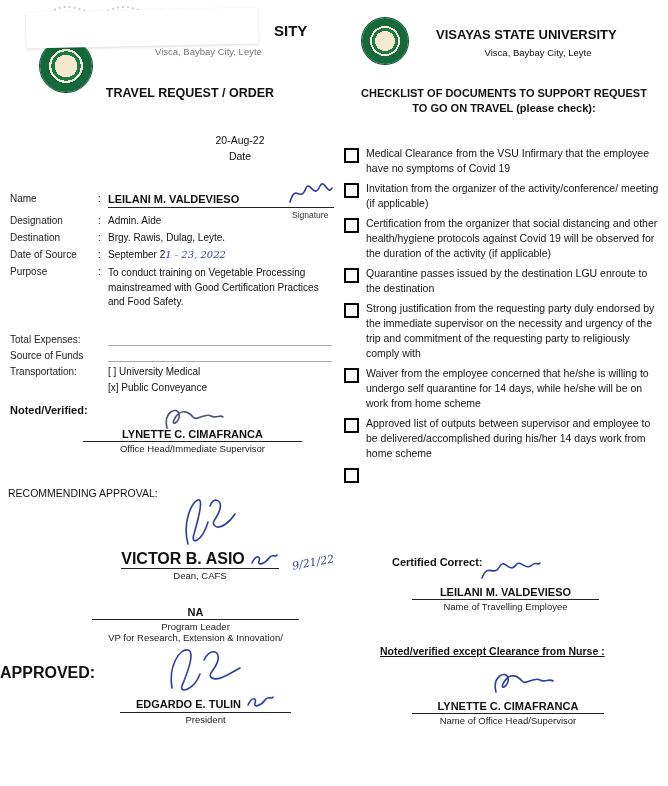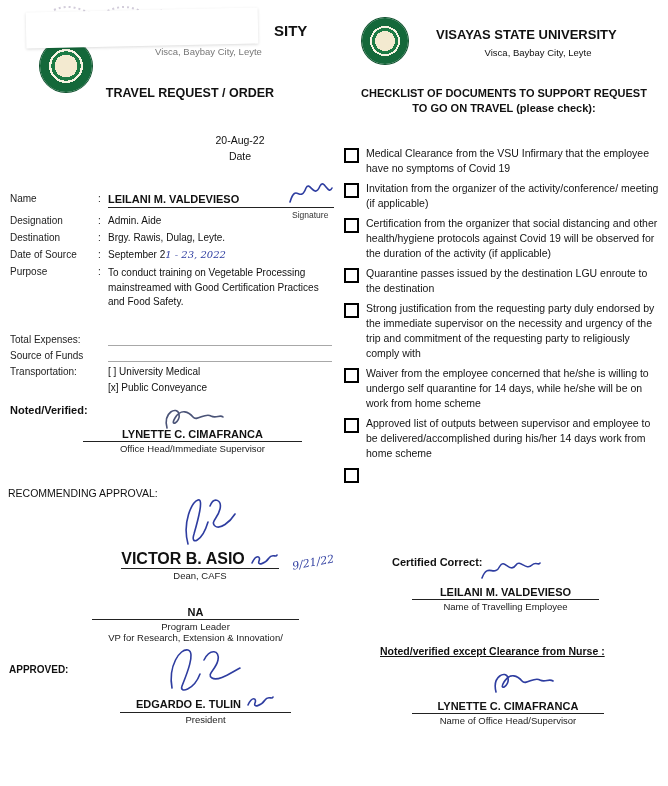--- a/index.html
+++ b/index.html
@@ -131,21 +131,21 @@
     </div>
     <div class="abs hand" style="left:292px;top:556px;font-size:11px;transform:rotate(-10deg);">9/21/22</div>
 
     <div class="abs center" style="left:78px;top:606px;width:235px;">
       <div class="b" style="font-size:11px;">NA</div>
       <div class="rule" style="margin:1px 14px 1px 14px;"></div>
       <div class="smalltitle">Program Leader</div>
       <div class="smalltitle">VP for Research, Extension &amp; Innovation/</div>
     </div>
 
-    <div class="abs b" style="left:9px;top:664px;font-size:10px;">APPROVED:</div>
+    <div class="abs b" style="left:0;top:664px;font-size:16px;">APPROVED:</div>
 
     <div class="abs center" style="left:98px;top:644px;width:215px;">
       <svg class="sig" width="92" height="50" viewBox="0 0 92 50" style="display:block;margin:0 auto;">
         <path d="M12 44 C8 22 20 4 28 6 C36 8 26 32 22 42 C19 50 34 46 40 30"></path>
         <path d="M44 16 C50 4 60 6 58 16 C56 26 46 30 52 34 C58 38 72 28 80 24"></path>
       </svg>
       <div style="display:inline-flex;align-items:flex-end;gap:4px;margin-top:-4px;">
         <span class="b" style="font-size:11px;">EDGARDO E. TULIN</span>
         <svg class="sig" width="30" height="18" viewBox="0 0 30 18">
             <path d="M3 13 C7 4 12 6 10 11 C8 16 16 14 20 8 C23 3 27 8 28 5"></path>

